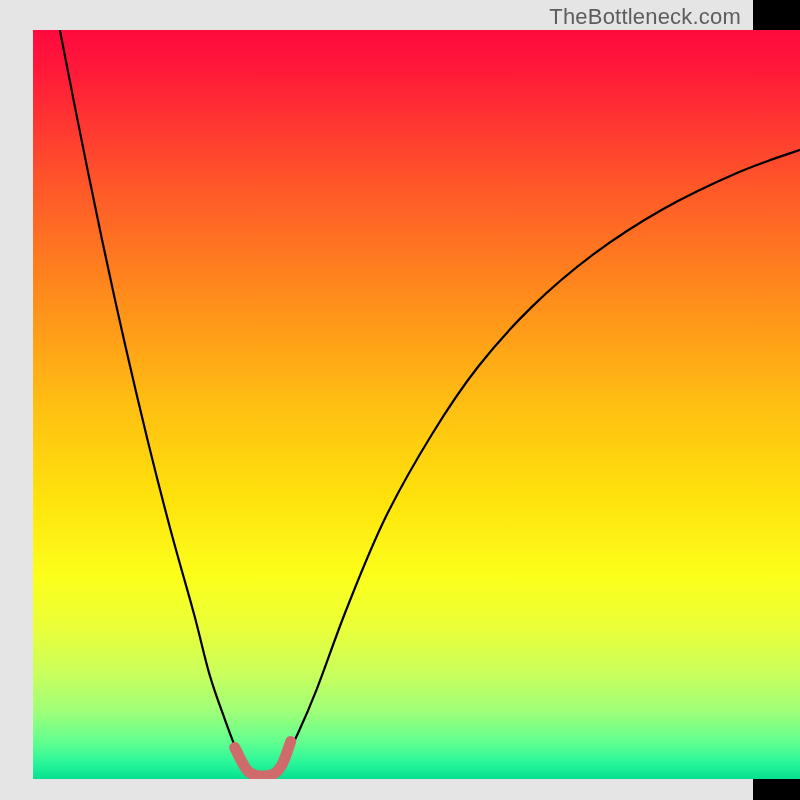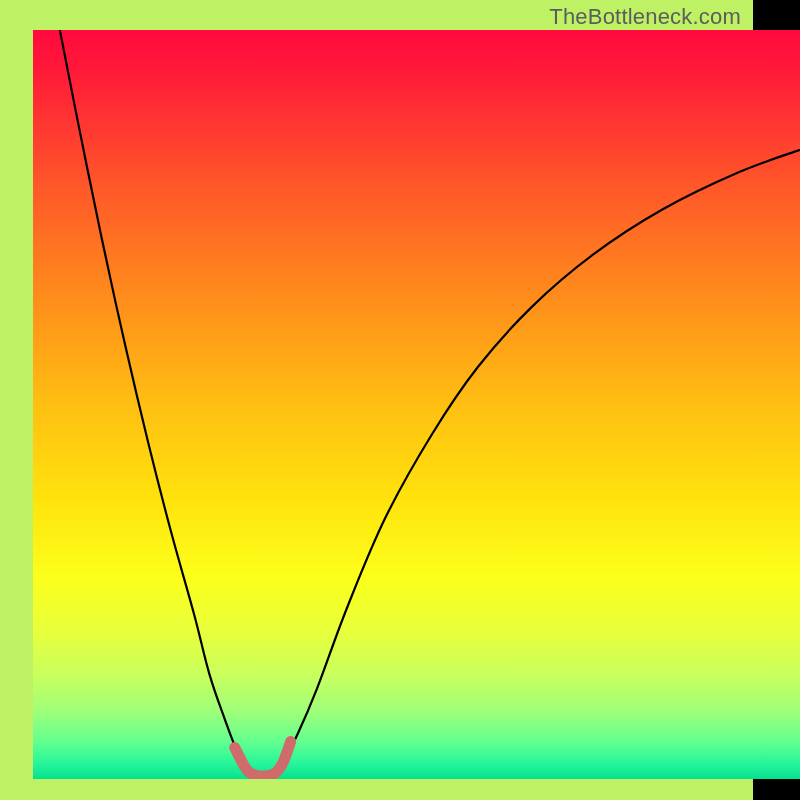--- a/index.html
+++ b/index.html
@@ -8,21 +8,21 @@
     width: 800px;
     height: 800px;
     background: #000;
     overflow: hidden;
     font-family: Arial, Helvetica, sans-serif;
   }
   .frame {
     position: relative;
     width: 753px;
     height: 800px;
-    background: #bef264;
+    background: #e5e5e5;
   }
   .attribution {
     position: absolute;
     top: 4px;
     right: 12px;
     color: #5d5d5d;
     font-size: 22px;
     letter-spacing: 0.2px;
     font-weight: 400;
     z-index: 5;

